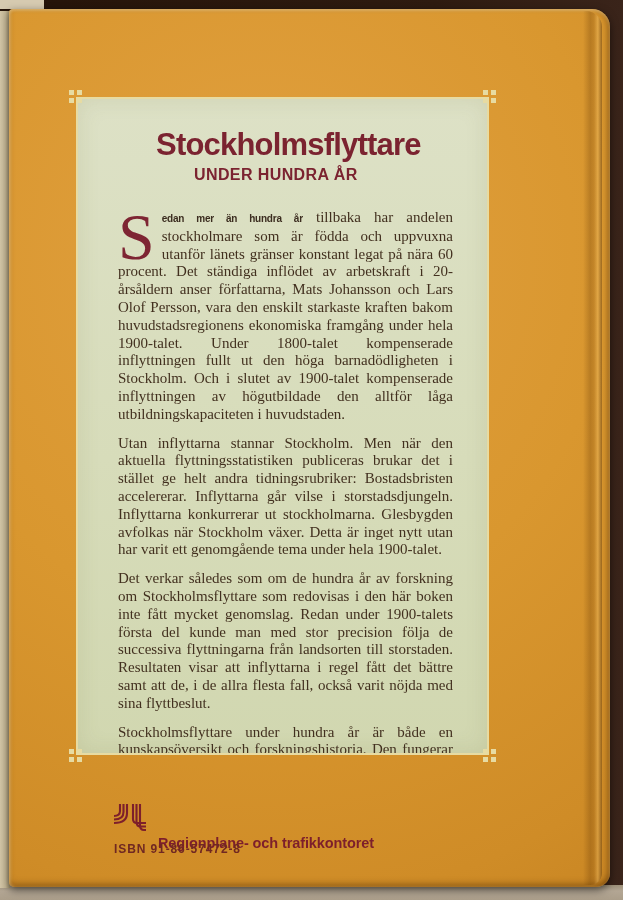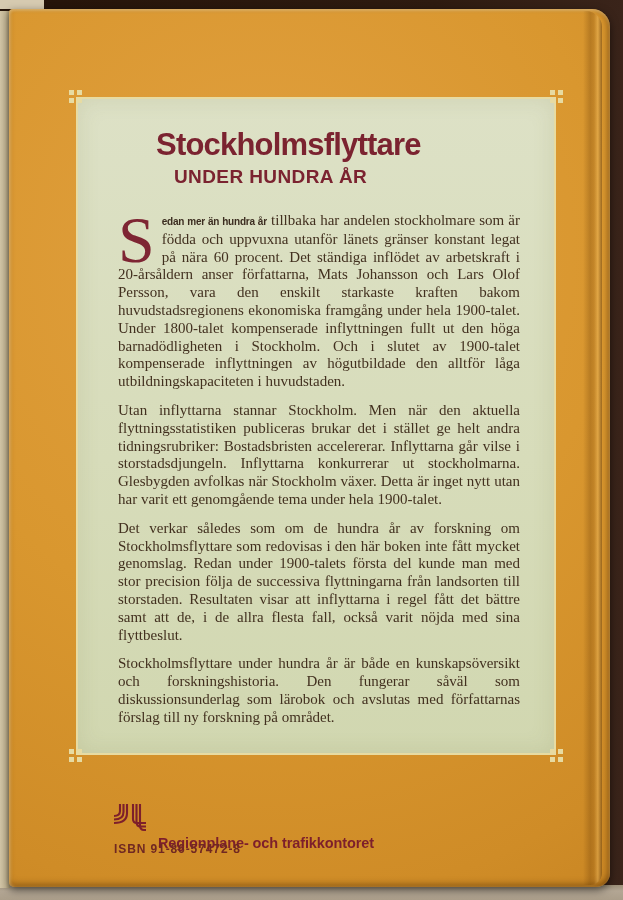--- a/index.html
+++ b/index.html
@@ -31,21 +31,21 @@
     background:linear-gradient(90deg,#d2c5a6 0%,#c6b897 55%,#a2936f 100%);
   }
   .hinge{
     position:absolute; right:8px; top:2px; bottom:2px; width:19px;
     background:linear-gradient(90deg, rgba(107,60,6,0) 0%, rgba(107,60,6,.30) 38%,
       rgba(82,42,4,.16) 58%, rgba(255,222,150,.22) 78%, rgba(55,28,4,.38) 100%);
     border-radius:0 16px 12px 0;
   }
   
   .panel{
-    position:absolute; left:67px; top:88px; width:480px; height:658px;
+    position:absolute; left:67px; top:88px; width:413px; height:658px;
     background:linear-gradient(180deg,#dde1c6 0%,#d7dcba 55%,#d1d7b0 100%);
     border:2px solid #e7dba2; box-sizing:border-box;
     box-shadow:inset 0 0 22px rgba(120,110,60,.14);
     padding-left:34px;
   }
   .corner{
     position:absolute; width:13px; height:13px;
     display:grid; grid-template-columns:5px 5px; grid-template-rows:5px 5px; gap:3px;
   }
   .corner i{display:block; background:#e7dba2;}
@@ -55,21 +55,21 @@
   .corner.br{bottom:-9px; right:-9px;}
   .panel-text{
     position:absolute; left:0; top:0; right:0; bottom:0; overflow:hidden;
     padding:30px 34px 0 40px;
   }
   h1.title{
     margin:0 0 0 38px; font-size:31px; line-height:1; font-weight:700;
     letter-spacing:-0.8px; color:#7b2330; font-family:"Liberation Sans",sans-serif;
   }
   h2.subtitle{
-    margin:7px 0 0 56px; font-size:19px; line-height:1; font-weight:700;
+    margin:7px 0 0 76px; font-size:16px; line-height:1; font-weight:700;
     letter-spacing:0.4px; color:#7b2330; font-family:"Liberation Sans",sans-serif;
   }
   .body-text{
     margin-top:26px; color:#42301f;
     font-family:"Liberation Serif",serif; font-size:15px; line-height:17.8px;
     text-align:justify;
   }
   .body-text p{margin:0 0 11px 0;}
   .dropcap{
     float:left; font-size:66px; line-height:50px; padding-top:3px;

